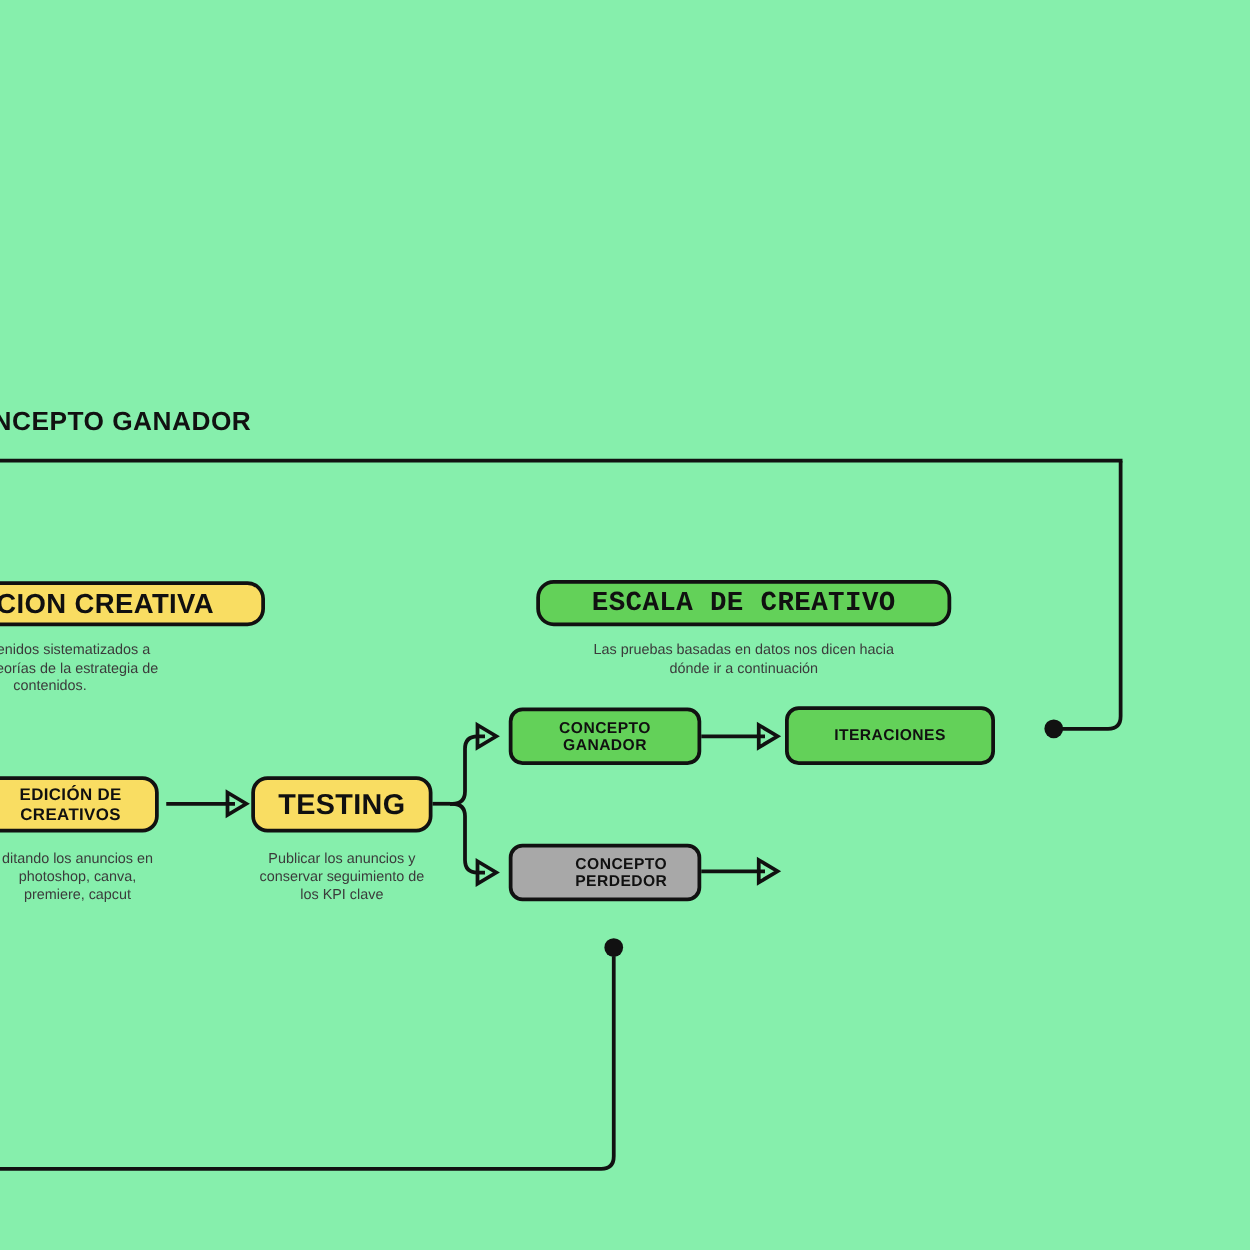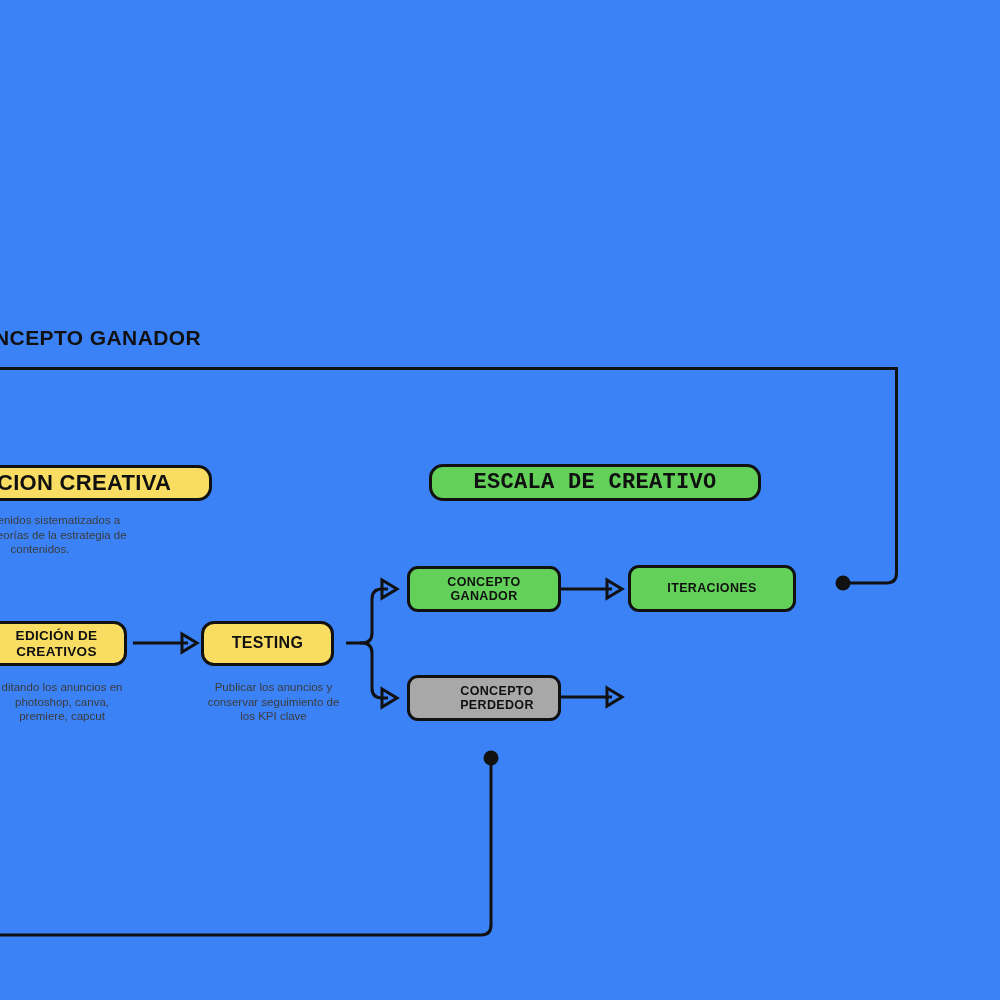--- a/index.html
+++ b/index.html
@@ -8,21 +8,21 @@
     background: #ffffff;
   }
   body {
     font-family: "Liberation Sans", sans-serif;
     -webkit-font-smoothing: antialiased;
   }
   #canvas {
     position: relative;
     width: 1000px;
     height: 1000px;
-    background: #3b82f6;
+    background: #86efac;
     overflow: hidden;
   }
 
   
   .section-title {
     position: absolute;
     font-weight: 700;
     font-size: 21px;
     letter-spacing: 0.4px;
     color: #111111;
@@ -139,28 +139,30 @@
       <path d="M 607 688 L 622 697 L 607 706 Z" fill="#111111" stroke="none"></path>
     </g>
   </svg>
 
   <div class="node header yellow" style="left:-60px; top:465px; width:272px; height:36px;">CCION CREATIVA</div>
   <div class="caption" style="left:-80px; top:513px; width:240px; white-space:pre-line;">de contenidos sistematizados a
 datos y teorías de la estrategia de
 contenidos.</div>
 
   <div class="node header green" style="left:429px; top:464px; width:332px; height:37px;font-family:Liberation Mono, monospace;">ESCALA DE CREATIVO</div>
+  <div class="caption" style="left:435px; top:513px; width:320px; white-space:pre-line;">Las pruebas basadas en datos nos dicen hacia
+dónde ir a continuación</div>
 
   <div class="node step yellow" style="left:-14px; top:621px; width:141px; height:45px; white-space:pre-line;">EDICIÓN DE
 CREATIVOS</div>
   <div class="caption" style="left:-40px; top:680px; width:204px; white-space:pre-line;">ditando los anuncios en
 photoshop, canva,
 premiere, capcut</div>
 
-  <div class="node step yellow" style="left:201px; top:621px; width:133px; height:45px; font-size:16px;text-align:center;">TESTING</div>
+  <div class="node step yellow" style="left:201px; top:621px; width:145px; height:45px; font-size:23px;text-align:center;">TESTING</div>
   <div class="caption" style="left:191px; top:680px; width:165px; white-space:pre-line;">Publicar los anuncios y
 conservar seguimiento de
 los KPI clave</div>
 
   <div class="node small green" style="left:407px; top:566px; width:154px; height:46px;">CONCEPTO GANADOR</div>
 
   <div class="node small green" style="left:628px; top:565px; width:168px; height:47px;">ITERACIONES</div>
 
   <div class="node small gray" style="left:407px; top:675px; width:154px; height:46px;">CONCEPTO PERDEDOR</div>
 

